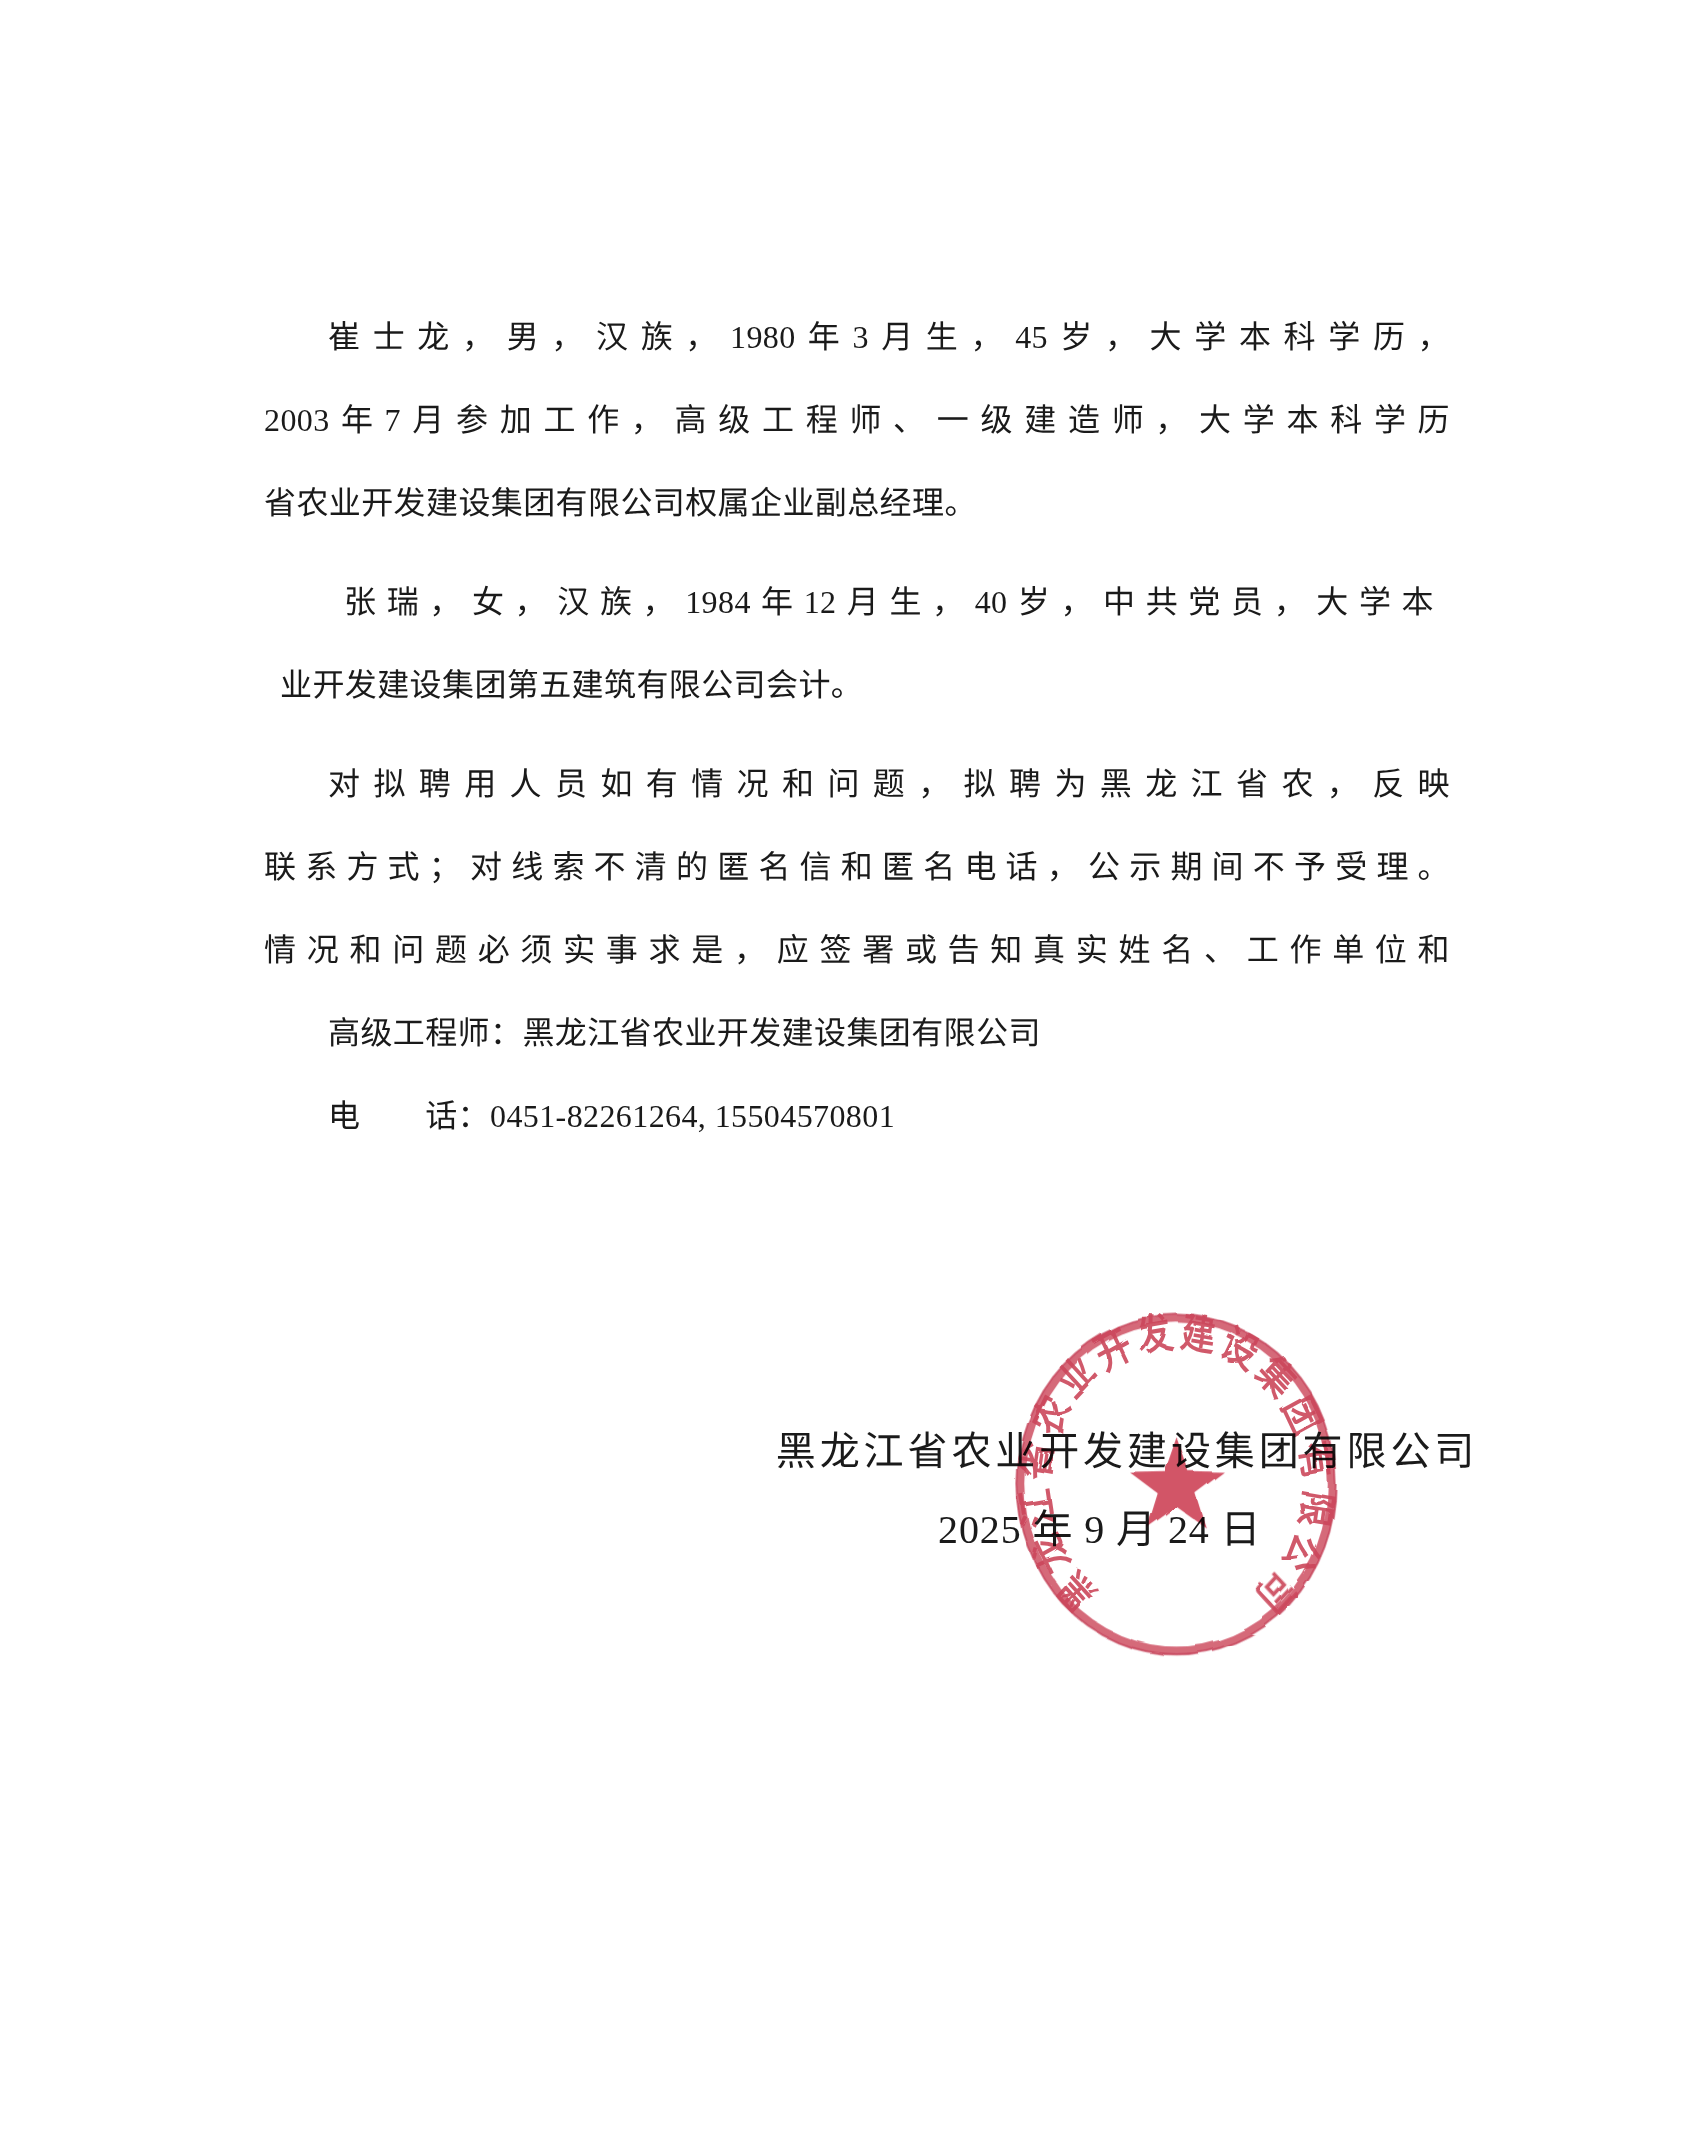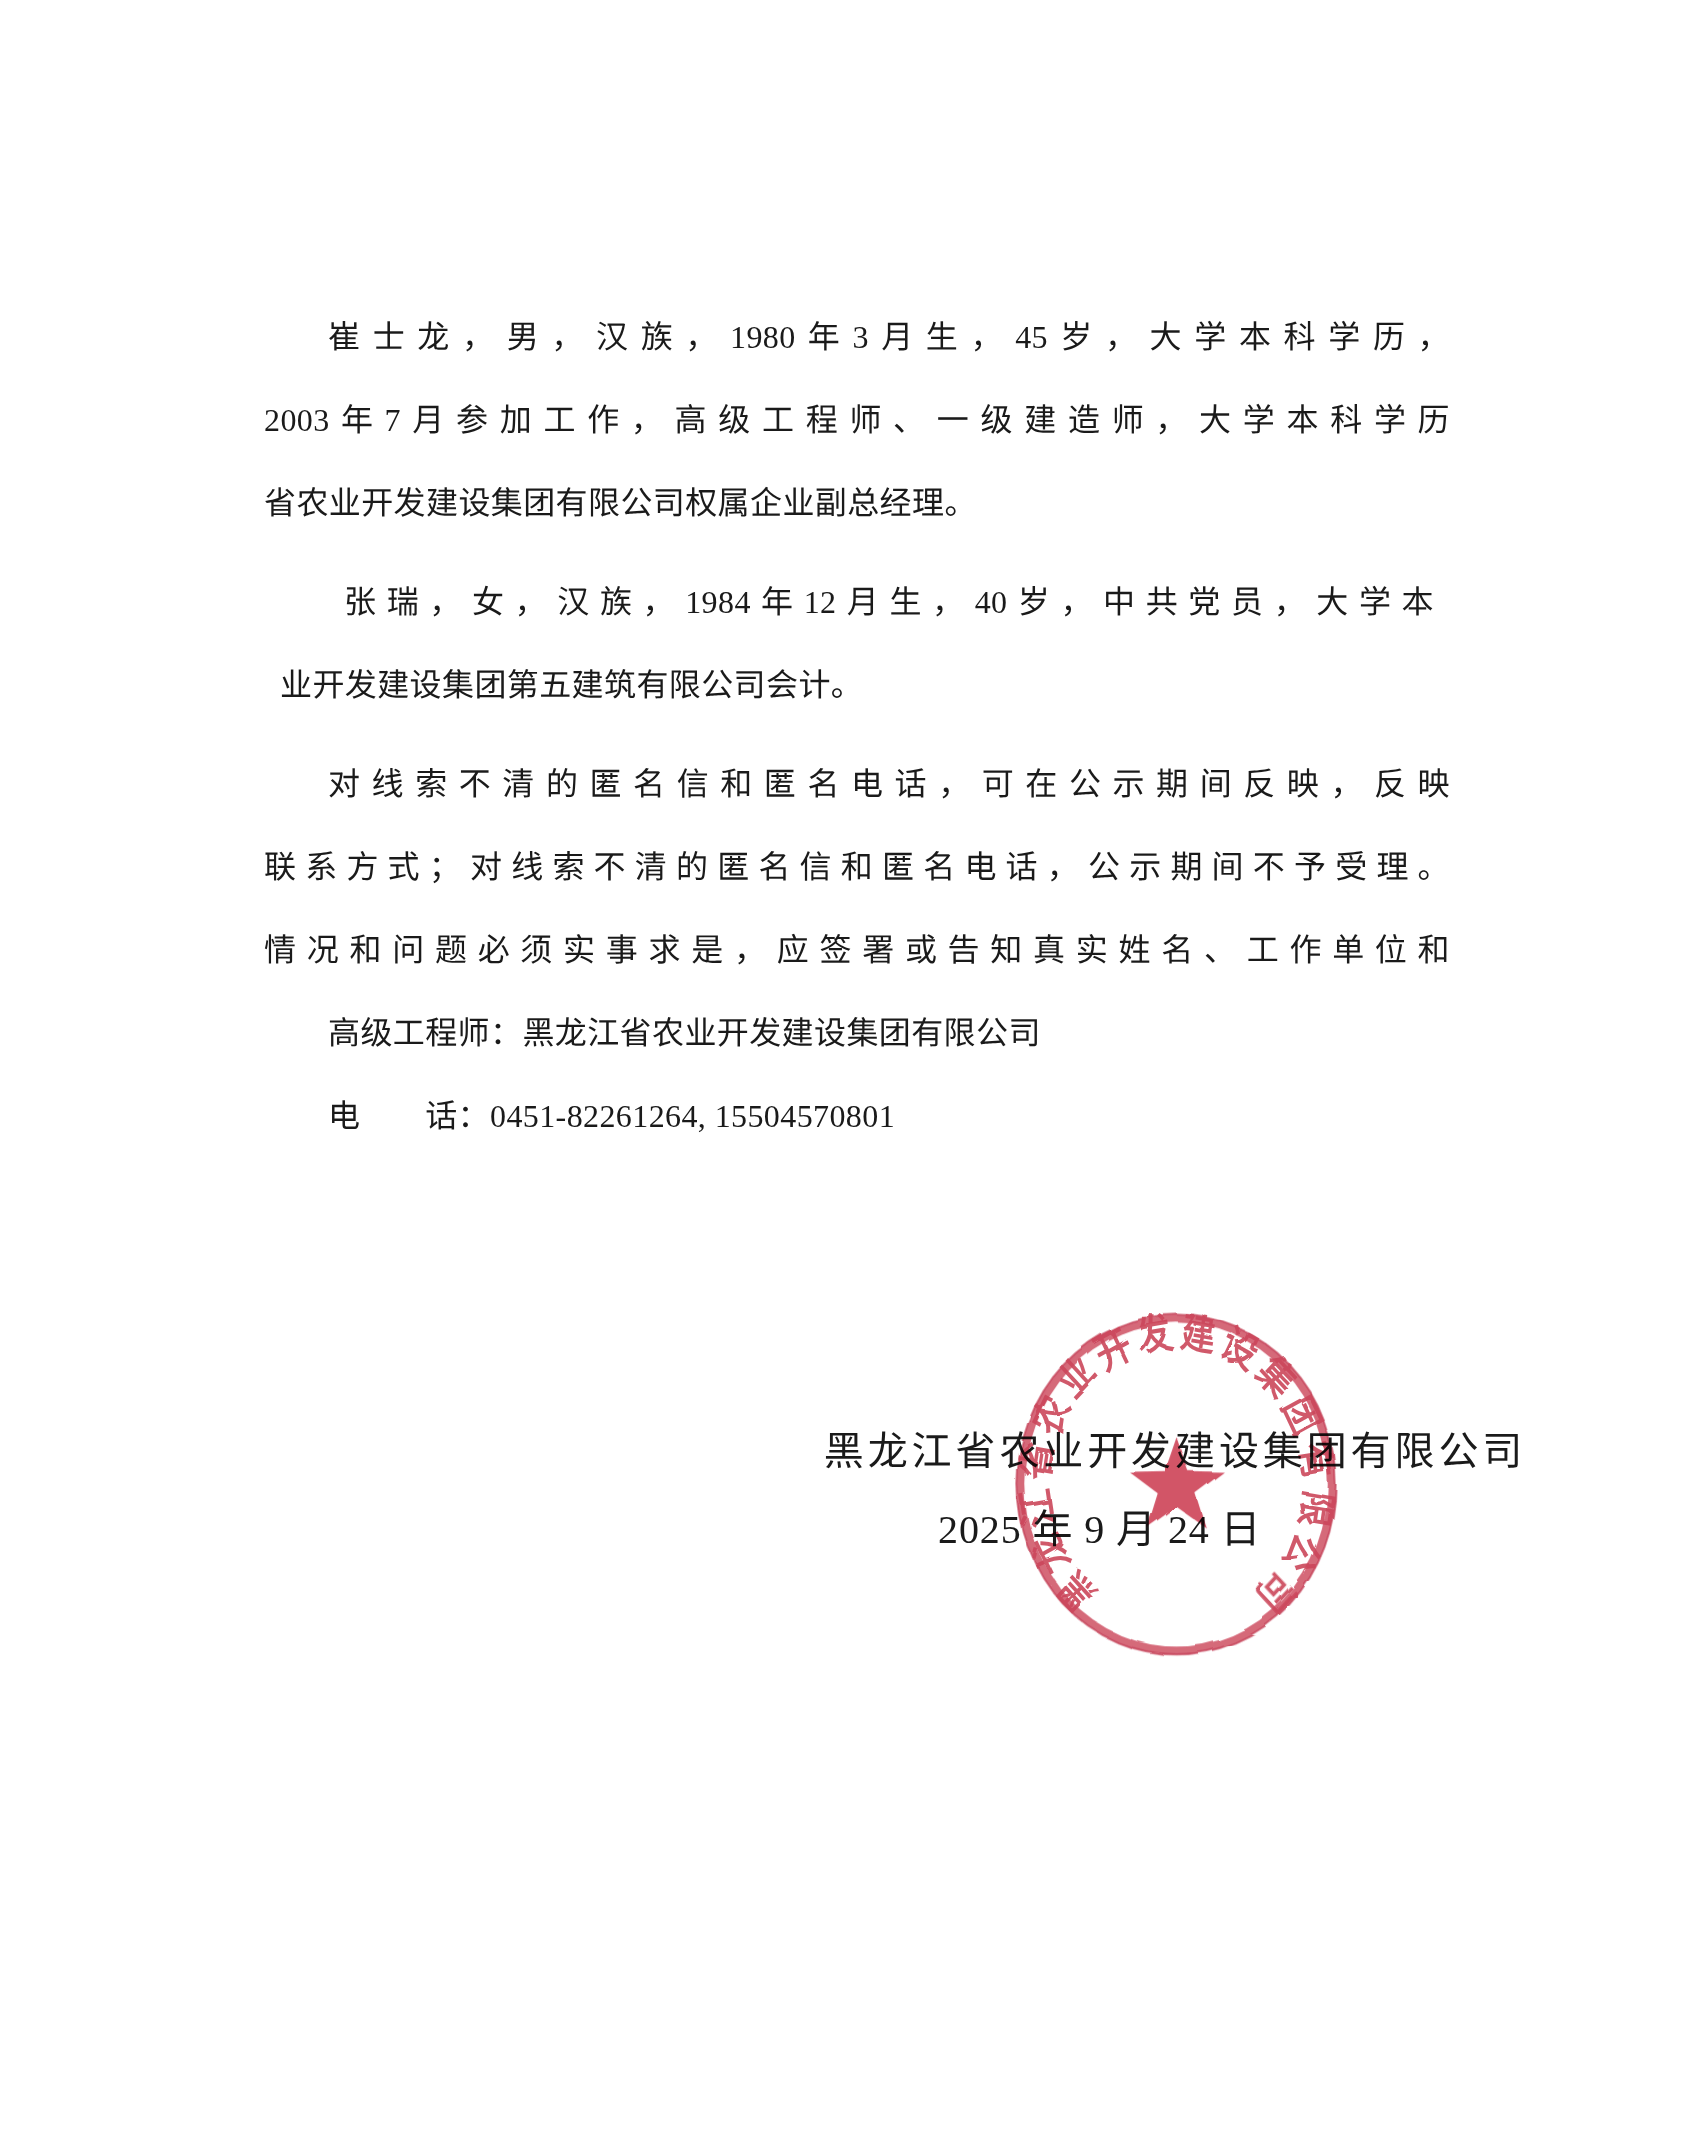--- a/index.html
+++ b/index.html
@@ -43,21 +43,20 @@
     position: absolute;
     top: 1412px;
     left: 770px;
     width: 714px;
     height: 80px;
     line-height: 80px;
     font-size: 40px;
     letter-spacing: 3.9px;
     text-align: center;
     z-index: 2;
-    margin-left: 48px;
   }
   .sig-date {
     position: absolute;
     top: 1490px;
     left: 938px;
     width: 357px;
     height: 80px;
     line-height: 80px;
     font-size: 40px;
     letter-spacing: 0.9px;
@@ -91,21 +90,21 @@
     <p style="margin:0">
       <span class="bline jl ind" style="display:block">崔士龙，男，汉族，1980年3月生，45岁，大学本科学历，</span>
       <span class="bline jl" style="display:block">2003年7月参加工作，高级工程师、一级建造师，大学本科学历</span>
       <span class="bline" style="display:block">省农业开发建设集团有限公司权属企业副总经理。</span>
     </p>
     <p style="margin:16px">
       <span class="bline jl ind" style="display:block">张瑞，女，汉族，1984年12月生，40岁，中共党员，大学本</span>
       <span class="bline" style="display:block">业开发建设集团第五建筑有限公司会计。</span>
     </p>
     <p style="margin:0">
-      <span class="bline jl ind" style="display:block">对线索不清的匿名信和匿名电话，可在公示期间反映，反映</span>
+      <span class="bline jl ind" style="display:block">对拟聘用人员如有情况和问题，拟聘为黑龙江省农，反映</span>
       <span class="bline jl" style="display:block">联系方式；对线索不清的匿名信和匿名电话，公示期间不予受理。</span>
       <span class="bline jl" style="display:block">情况和问题必须实事求是，应签署或告知真实姓名、工作单位和</span>
     </p>
     <p style="margin:0">
       <span class="bline ind" style="display:block">高级工程师：黑龙江省农业开发建设集团有限公司</span>
     </p>
     <p style="margin:0">
       <span class="bline ind" style="display:block">电　　话：0451-82261264, 15504570801</span>
     </p>
   </div>

